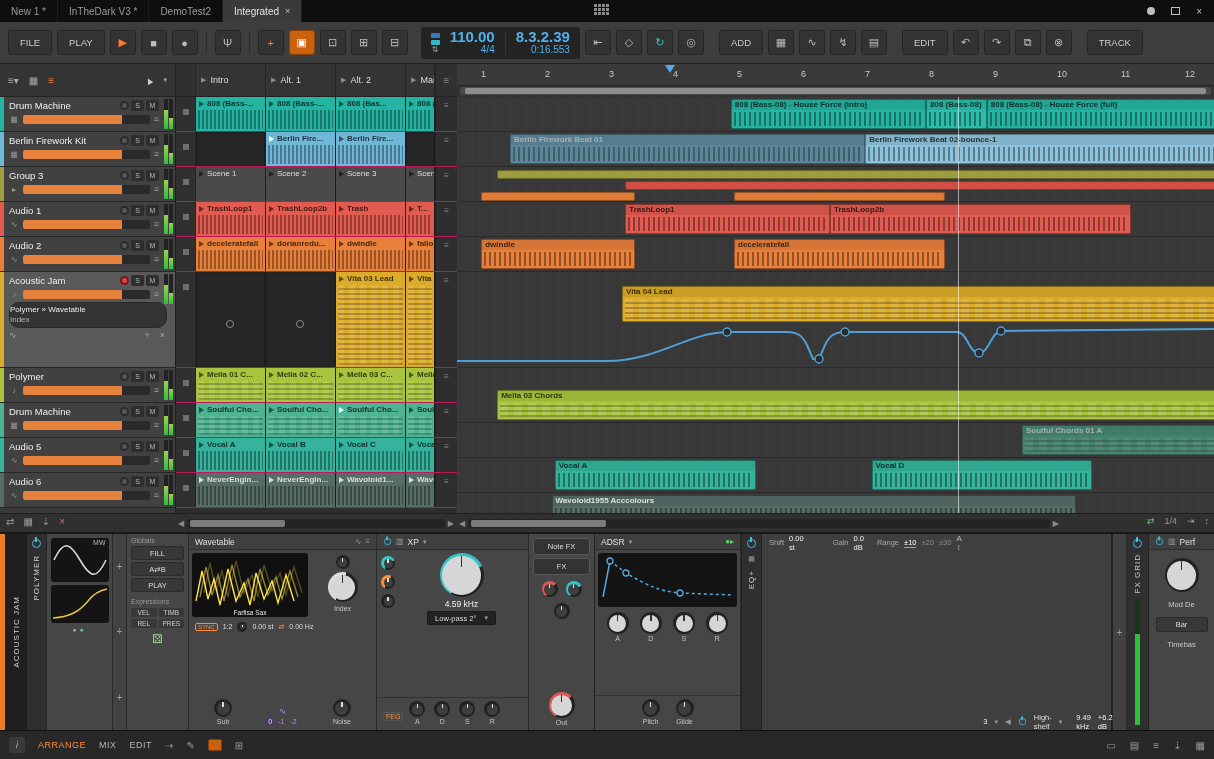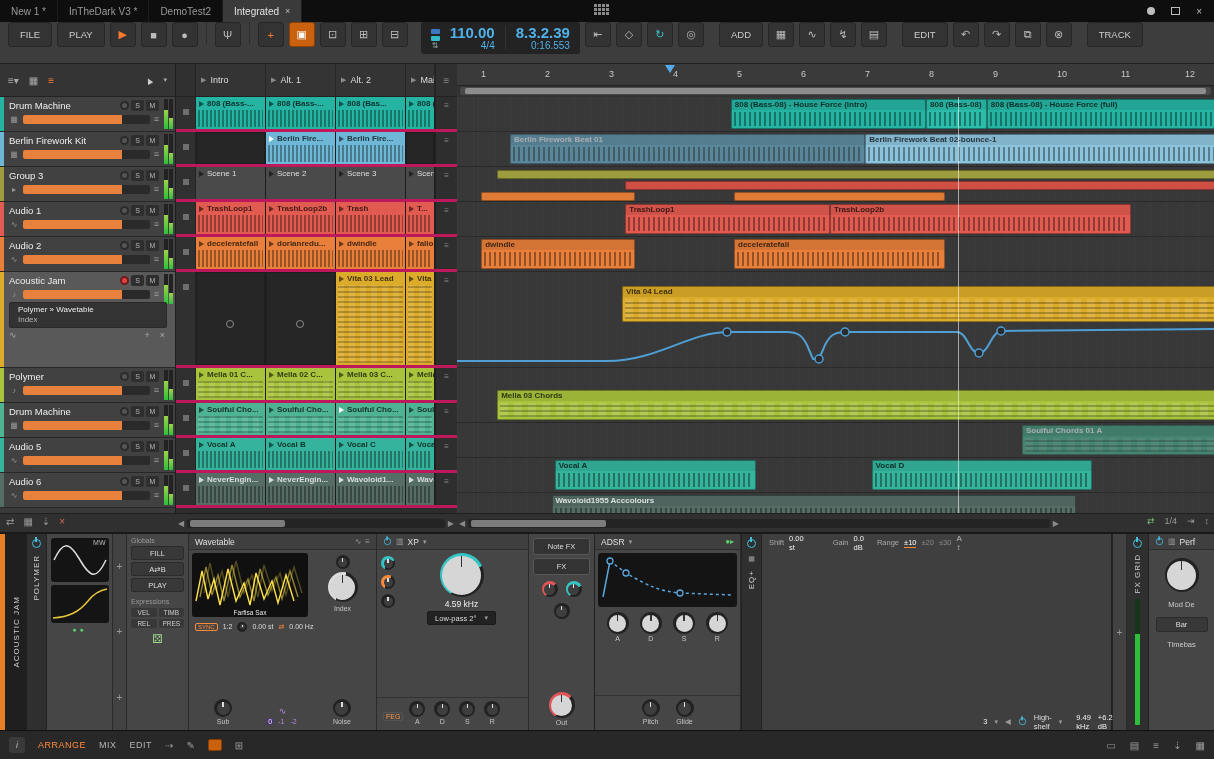--- a/index.html
+++ b/index.html
@@ -16,21 +16,21 @@
   .tab.active{background:#3a3a3a;color:#e3e3e3}
   .tab-x{font-size:9px;color:#bbb}
   .bw-logo{position:absolute;left:594px;top:4px;display:grid;grid-template-columns:repeat(4,3px);grid-gap:1px}
   .bw-logo i{width:3px;height:3px;background:#8a8a8a}
   .titlebar-right{margin-left:auto;display:flex;align-items:center;gap:16px;padding-right:12px;color:#bdbdbd;font-size:10px}
   .wc-circle{width:8px;height:8px;border-radius:50%;background:#bdbdbd;display:inline-block}
   .wc-box{width:9px;height:8px;border:1px solid #bdbdbd;display:inline-block}
 
   
   .toolbar{position:absolute;top:22px;left:0;right:0;height:42px;background:#3d3d3d;border-bottom:1px solid #1f1f1f;
-    display:flex;gap:5px;padding:0 8px}
+    display:flex;align-items:center;gap:5px;padding:0 8px}
   .tbtn{height:25px;background:#333;border:1px solid #262626;border-radius:3px;color:#ccc;font-size:9.5px;padding:0 11px;display:flex;align-items:center}
   .tico{width:26px;height:25px;background:#333;border:1px solid #262626;border-radius:3px;color:#bbb;font-size:11px;display:flex;align-items:center;justify-content:center}
   .tico.orange{color:#ff7a2f}
   .tico.orange-bg{background:#c9610f;border-color:#8a3f05;color:#fff}
   .tico.teal{color:#3fc4c9}
   .tsep{width:1px;height:22px;background:#2c2c2c;margin:0 3px}
   .tdisp{height:32px;background:#232323;border-radius:3px;display:flex;align-items:center;gap:10px;padding:0 10px;margin-left:8px}
   .tdisp-icons{display:flex;flex-direction:column;align-items:center;gap:2px}
   .tdisp-icons .sq{width:9px;height:5px;border-radius:1px}
   .tdisp-icons .sq.b{background:#3a78c2}
@@ -58,35 +58,35 @@
   .trow-bot{display:flex;align-items:center;gap:4px;padding:3px 16px 0 9px}
   .ticon{width:10px;font-size:8px;color:#999;text-align:center}
   .slider{flex:1;height:9px;background:#2a2a2a;border-radius:2px;overflow:hidden}
   .slider i{display:block;height:100%;width:78%;background:#e8813c}
   .tmenu{font-size:9px;color:#9a9a9a}
   .meter{position:absolute;right:2px;top:2px;height:30px;width:9px;display:flex;gap:1px}
   .meter i{flex:1;background:#222;position:relative;overflow:hidden}
   .meter i::after{content:'';position:absolute;left:0;right:0;bottom:0;background:linear-gradient(to top,#2ebf3a,#9ad44a)}
   .meter .m1::after{height:62%}
   .meter .m2::after{height:38%}
-  .tdevbox{margin:3px 8px 0 9px;background:#333;border:1px solid #292929;border-radius:2px;padding:2px 8px;line-height:1.25;position:relative}
+  .tdevbox{margin:3px 8px 0 9px;background:#333;border:1px solid #292929;border-radius:10px;padding:2px 0;line-height:1.25;position:relative}
   .tdev1{font-size:8px;color:#ececec;white-space:nowrap;overflow:hidden}
   .tdev2{font-size:8px;color:#b5b5b5}
   .texp{display:flex;justify-content:space-between;padding:2px 10px 0 9px;font-size:9px;color:#aaa}
   .texp-right{display:flex;gap:10px}
 
   
   .launcher{position:absolute;top:64px;left:176px;width:281px;height:449px;background:#2d2d2d;overflow:hidden}
   .scene-header{height:33px;display:flex;background:#343434;border-bottom:1px solid #222}
   .sspacer{width:20px;background:#303030;border-right:1px solid #242424}
   .scell{width:70px;border-right:1px solid #262626;display:flex;align-items:center;gap:4px;padding:0 5px;font-size:9px;color:#ddd;overflow:hidden}
   .scell.clip4{width:29px}
   .sply{font-size:7px;color:#8a8a8a}
   .smenu{width:22px;display:flex;align-items:center;justify-content:center;color:#8a8a8a;background:#303030;border-left:1px solid #242424}
-  .lrow{display:flex;border-bottom:3px solid #be185d;overflow:hidden}
+  .lrow{display:flex;border-bottom:1px solid #be185d;overflow:hidden}
   .lstop{width:20px;background:#303030;border-right:1px solid #242424;display:flex;align-items:flex-start;justify-content:center;padding-top:12px}
   .lsq{width:6px;height:6px;background:#6e6e6e}
   .lcell{width:70px;position:relative;border-right:1px solid #1d1d1d;overflow:hidden}
   .lcell.clip4{width:29px}
   .lcell.empty{background:#262626;box-shadow:inset 0 0 0 1px #1f1f1f}
   .clab{display:flex;align-items:center;gap:3px;padding:2px 3px;white-space:nowrap;overflow:hidden}
   .cplay{width:0;height:0;border-left:5px solid rgba(0,0,0,.55);border-top:3.5px solid transparent;border-bottom:3.5px solid transparent;flex:none}
   .cplay.playing{border-left-color:#fff}
   .ctext{font-size:8px;font-weight:bold;color:rgba(0,0,0,.72)}
   .lcell.scene .ctext{color:#ddd;font-weight:normal}

